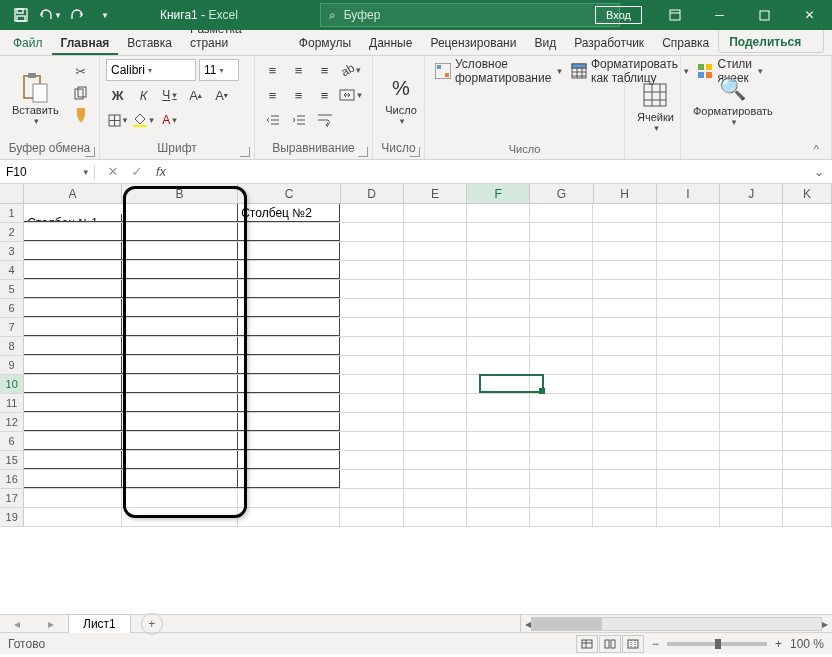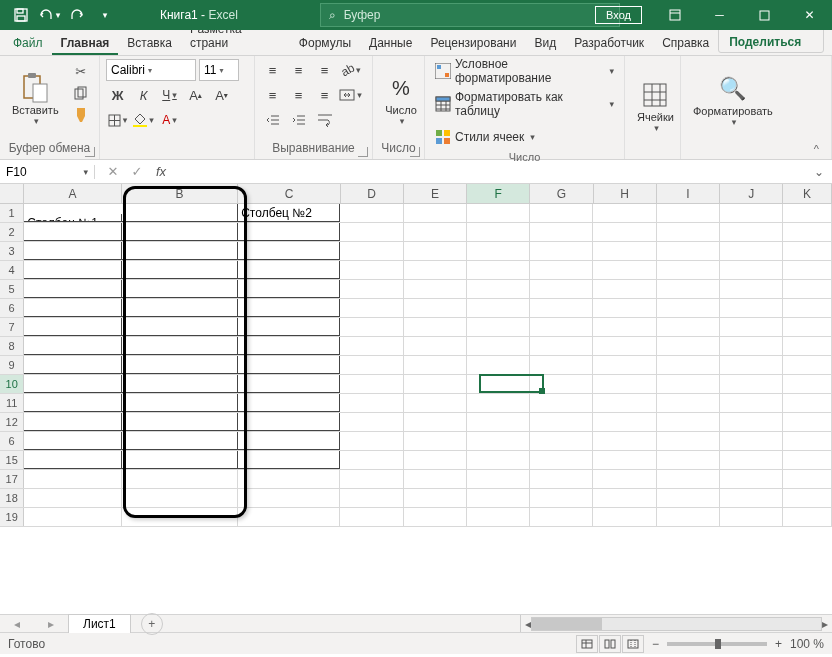--- a/index.html
+++ b/index.html
@@ -203,20 +203,21 @@
               <rect y="12" width="14" height="3" fill="#ffeb00"></rect>
             </svg>
             <span class="chev">▾</span>
           </div>
         <div class="ibtn">
             <span style="color:#c00;">A</span>
             <span class="chev">▾</span>
           </div>
       </div>
     </div>
+    <div class="rgroup-label"><span>Шрифт</span><div class="dlg"></div></div>
   </div>
 
   <div class="rgroup" style="width:118px;">
     <div class="rgroup-items" style="flex-direction:column;gap:3px;">
       <div class="font-row">
         <div class="ibtn">≡</div>
         <div class="ibtn">≡</div>
         <div class="ibtn">≡</div>
         <div class="ibtn">
             <span style="transform:rotate(-30deg);display:inline-block;">ab</span>
@@ -261,21 +262,21 @@
       <div class="bigbtn">
         <div class="ic" style="font-size:20px;">%</div>
         <span style="font-size:11px;">Число</span>
         <span class="chev">▾</span>
       </div>
     </div>
     <div class="rgroup-label"><span>Число</span><div class="dlg"></div></div>
   </div>
 
   <div class="rgroup" style="width:200px;">
-    <div class="rgroup-items" style="flex-direction:column;gap:9px;">
+    <div class="rgroup-items" style="flex-direction:row;gap:1px;">
       <div class="styles-item">
           <span class="ic"><svg width="16" height="16">
               <rect width="16" height="16" fill="none" stroke="#555"></rect>
               <rect x="2" y="2" width="4" height="4" fill="#5b9bd5"></rect>
               <rect x="10" y="10" width="4" height="4" fill="#ed7d31"></rect>
             </svg></span>
           <span>Условное форматирование</span>
           <span class="chev">▾</span>
         </div>
       <div class="styles-item">
@@ -549,35 +550,35 @@
         <div class="cell" style="width: 65px;"></div>
         <div class="cell" style="width: 65px;"></div>
         <div class="cell" style="width: 65px;"></div>
         <div class="cell" style="width: 65px;"></div>
         <div class="cell" style="width: 65px;"></div>
         <div class="cell" style="width: 65px;"></div>
         <div class="cell" style="width: 65px;"></div>
         <div class="cell" style="width: 50px;"></div>
       </div>
       <div class="gr">
+        <div class="rh">16</div>
+        <div class="cell bordered" style="width: 100px;"></div>
+        <div class="cell bordered" style="width: 120px;"></div>
+        <div class="cell bordered" style="width: 105px;"></div>
+        <div class="cell" style="width: 65px;"></div>
+        <div class="cell" style="width: 65px;"></div>
+        <div class="cell" style="width: 65px;"></div>
+        <div class="cell" style="width: 65px;"></div>
+        <div class="cell" style="width: 65px;"></div>
+        <div class="cell" style="width: 65px;"></div>
+        <div class="cell" style="width: 65px;"></div>
+        <div class="cell" style="width: 50px;"></div>
+      </div>
+      <div class="gr">
         <div class="rh">17</div>
-        <div class="cell" style="width: 100px;"></div>
-        <div class="cell" style="width: 120px;"></div>
-        <div class="cell" style="width: 105px;"></div>
-        <div class="cell" style="width: 65px;"></div>
-        <div class="cell" style="width: 65px;"></div>
-        <div class="cell" style="width: 65px;"></div>
-        <div class="cell" style="width: 65px;"></div>
-        <div class="cell" style="width: 65px;"></div>
-        <div class="cell" style="width: 65px;"></div>
-        <div class="cell" style="width: 65px;"></div>
-        <div class="cell" style="width: 50px;"></div>
-      </div>
-      <div class="gr">
-        <div class="rh">18</div>
         <div class="cell" style="width: 100px;"></div>
         <div class="cell" style="width: 120px;"></div>
         <div class="cell" style="width: 105px;"></div>
         <div class="cell" style="width: 65px;"></div>
         <div class="cell" style="width: 65px;"></div>
         <div class="cell" style="width: 65px;"></div>
         <div class="cell" style="width: 65px;"></div>
         <div class="cell" style="width: 65px;"></div>
         <div class="cell" style="width: 65px;"></div>
         <div class="cell" style="width: 65px;"></div>

